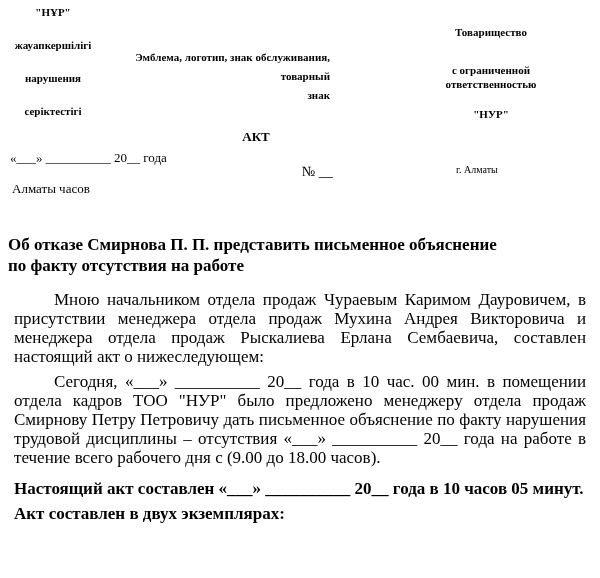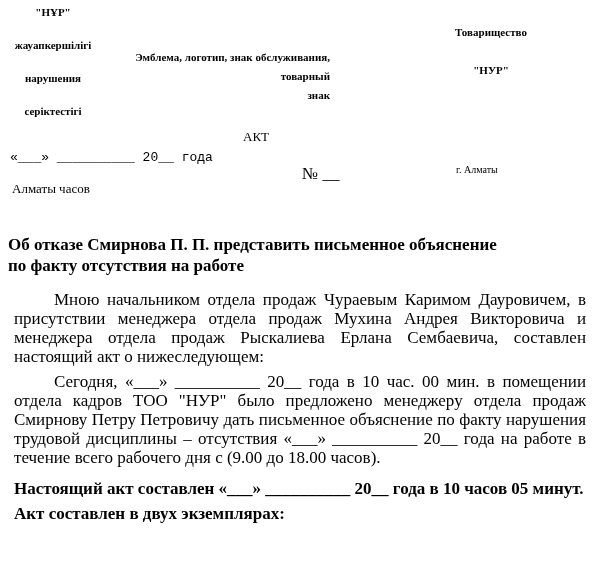--- a/index.html
+++ b/index.html
@@ -29,24 +29,24 @@
   .hdr-right {
     position: absolute; left: 398px; top: 13px; width: 186px;
     text-align: center; font-weight: bold; font-size: 11px; line-height: 14px;
   }
   .hdr-right .ln0 { margin: 12px 0 24px 0; }
   .hdr-right .ln1 { margin: 0 0 16px 0; white-space: pre-line; }
   .hdr-right .ln2 { margin: 0; }
 
   .act-label {
     position: absolute; left: 0; top: 129px; width: 512px;
-    text-align: center; font-weight: normal; font-size: 13px;
+    text-align: center; font-weight: bold; font-size: 13px;
   }
-  .date-line  { position: absolute; left: 10px;  top: 150px; font-size: 13px; font-family: Liberation Mono, monospace; }
-  .doc-num    { position: absolute; left: 302px; top: 164px; font-size: 17px; }
+  .date-line  { position: absolute; left: 10px;  top: 150px; font-size: 13px; }
+  .doc-num    { position: absolute; left: 302px; top: 164px; font-size: 14px; }
   .city-ru    { position: absolute; left: 456px; top: 164px; font-size: 10px; }
   .city-kk    { position: absolute; left: 12px;  top: 181px; font-size: 13px; }
 
   
   .doc-body {
     position: absolute; left: 8px; top: 234px; width: 584px;
     font-size: 17px;
   }
   .subject {
     margin: 0;
@@ -73,20 +73,22 @@
     <div class="ln">жауапкершілігі</div>
     <div class="ln">нарушения</div>
     <div class="ln">серіктестігі</div>
   </div>
 
   <div class="hdr-center">Эмблема, логотип, знак обслуживания, товарный
 знак</div>
 
   <div class="hdr-right">
     <div class="ln0">Товарищество</div>
+    <div class="ln1">с ограниченной
+ответственностью</div>
     <div class="ln2">"НУР"</div>
   </div>
 
   <div class="act-label">АКТ</div>
 
   <div class="date-line">«___» __________ 20__ года</div>
   <div class="doc-num">№ __</div>
   <div class="city-ru">г. Алматы</div>
   <div class="city-kk">Алматы часов</div>
 

